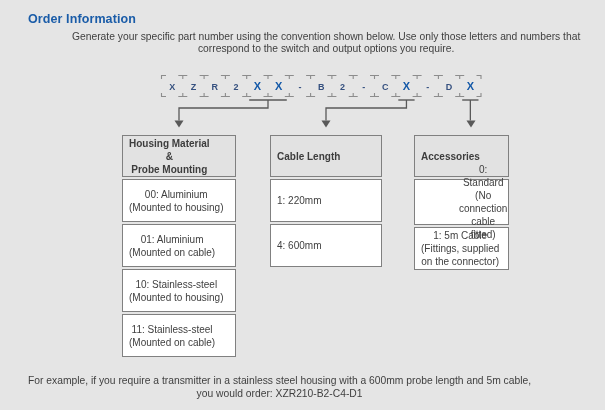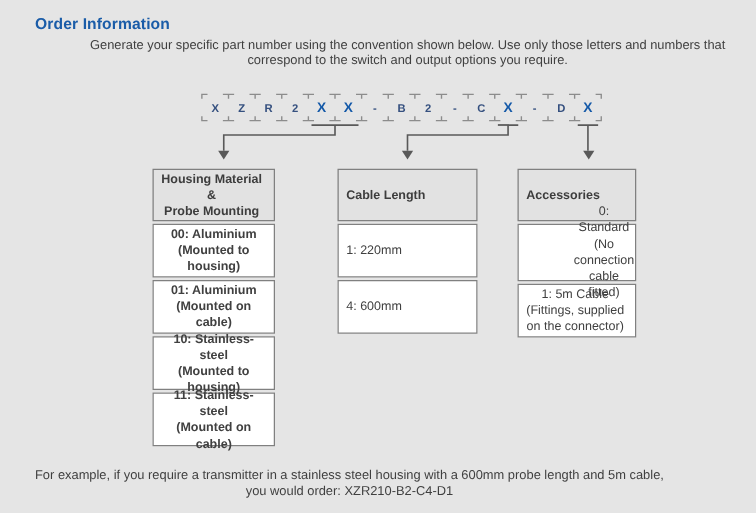--- a/index.html
+++ b/index.html
@@ -46,21 +46,21 @@
     white-space:pre-line;
     margin-top:2px;
   }
   .tbl-header{
     margin-top:0;
     background:#e2e2e2;
     font-weight:bold;
     color:#3d3d3d;
     height:42px;
   }
-  .t0 .tbl-row{height:43px;font-weight:bold;}
+  .t0 .tbl-row{height:43px;}
   .t1 .tbl-row{height:43px;}
   .t2 .row-a{height:46px;padding-left:44px;}
   .t2 .row-b{height:43px;}
 </style>
 </head>
 <body>
 
 <div class="page">
 
   <div class="page-title">Order Information</div>
@@ -91,21 +91,21 @@
       <polyline points="268,100 268,108 179,108 179,120.5" fill="none" stroke="#595959" stroke-width="1.3"></polyline>
       <polygon points="174.5,120.5 183.5,120.5 179,127.5" fill="#595959"></polygon>
       <line x1="398.3" y1="100" x2="414.6" y2="100" stroke="#595959" stroke-width="1.4"></line>
       <polyline points="406.45000000000005,100 406.45000000000005,108 326,108 326,120.5" fill="none" stroke="#595959" stroke-width="1.3"></polyline>
       <polygon points="321.5,120.5 330.5,120.5 326,127.5" fill="#595959"></polygon>
       <line x1="462.2" y1="100" x2="478.5" y2="100" stroke="#595959" stroke-width="1.4"></line>
       <polyline points="470.35,100 470.35,120.5" fill="none" stroke="#595959" stroke-width="1.3"></polyline>
       <polygon points="466.5,120.5 475.5,120.5 471,127.5" fill="#595959"></polygon>
     </svg>
 
-  <div class="pn-table t0" style="left:122px;top:135px;width:98px;">
+  <div class="pn-table t0" style="left:122px;top:135px;width:114px;">
     <div class="tbl-cell tbl-header">Housing Material
 &amp;
 Probe Mounting</div>
     <div class="tbl-cell tbl-row">00: Aluminium
 (Mounted to housing)</div>
     <div class="tbl-cell tbl-row">01: Aluminium
 (Mounted on cable)</div>
     <div class="tbl-cell tbl-row">10: Stainless-steel
 (Mounted to housing)</div>
     <div class="tbl-cell tbl-row">11: Stainless-steel

